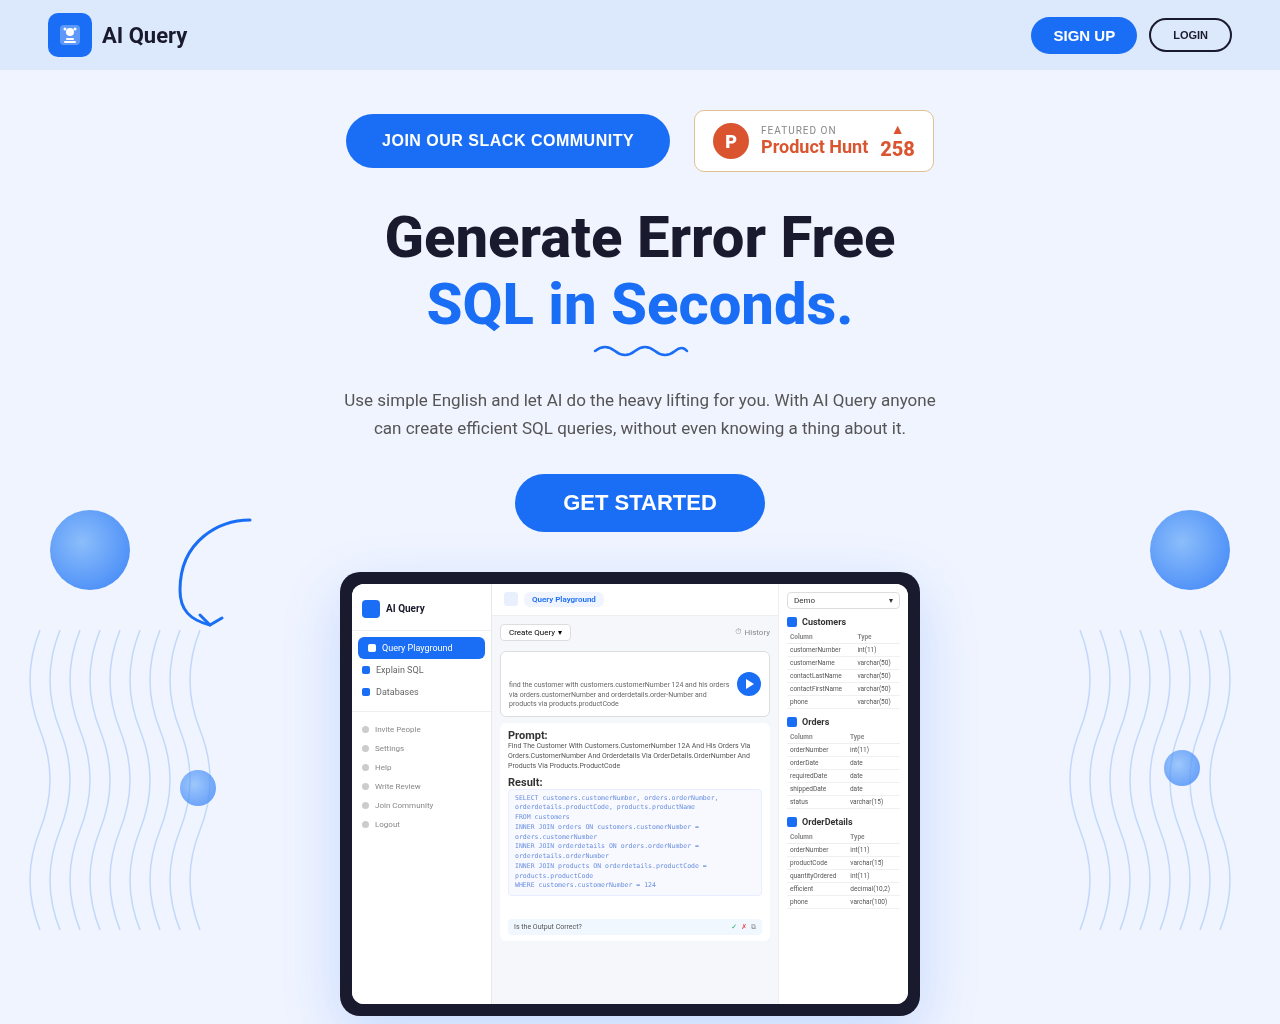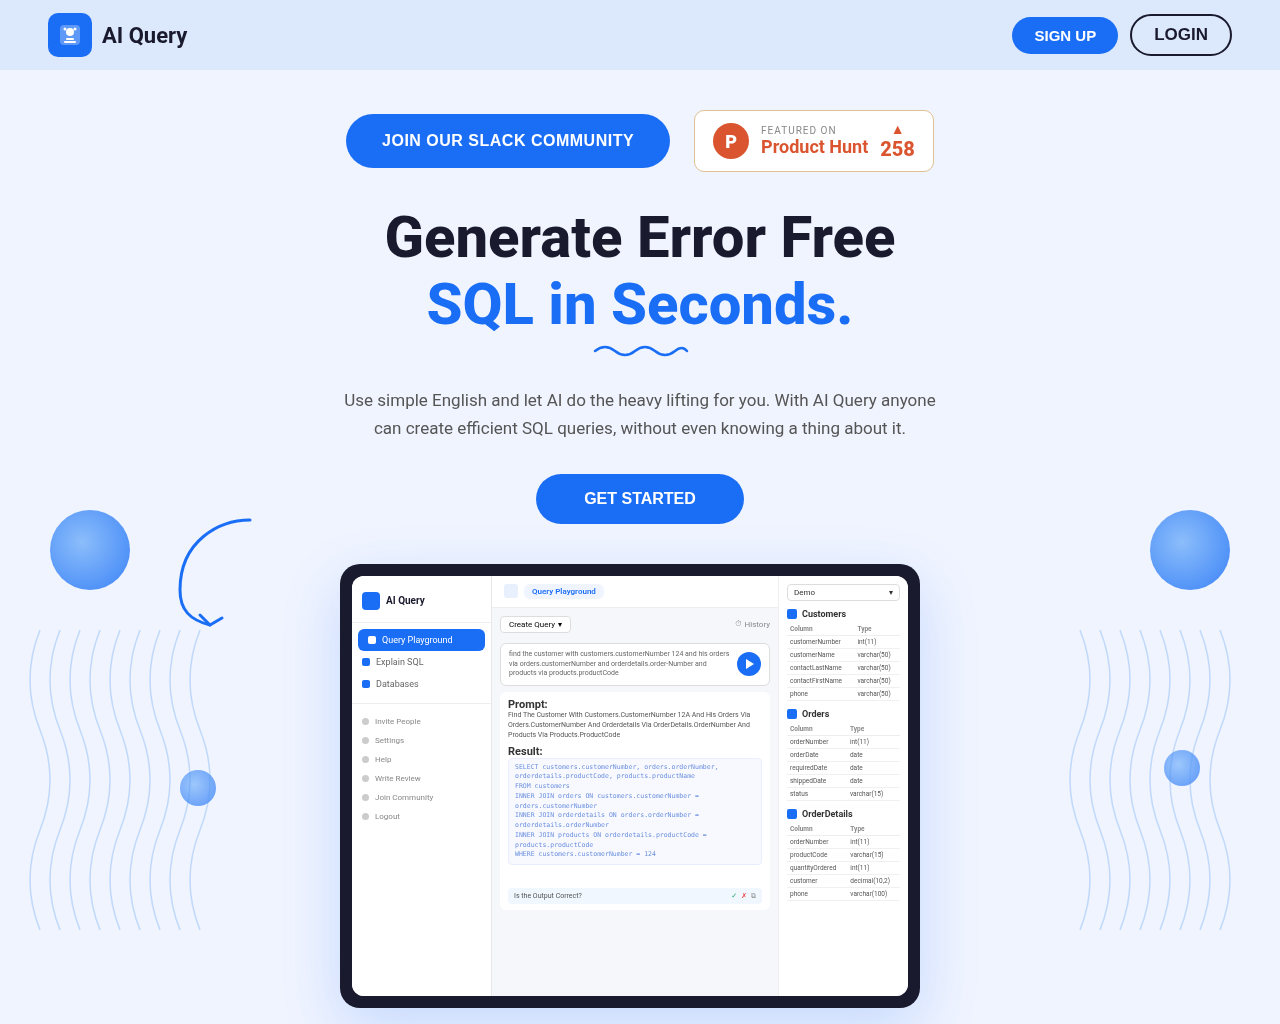--- a/index.html
+++ b/index.html
@@ -71,21 +71,21 @@
       font-weight: 600;
       cursor: pointer;
       text-align: right;
     }
     .btn-login {
       background: transparent;
       color: #1a1a2e;
       border: 2px solid #1a1a2e;
       padding: 9px 22px;
       border-radius: 24px;
-      font-size: 17px;
+      font-size: 11px;
       font-weight: 600;
       cursor: pointer;
     }
 
     
     .hero {
       display: flex;
       flex-direction: column;
       align-items: center;
       padding: 40px 20px 0;
@@ -180,21 +180,21 @@
       line-height: 1.6;
       margin-bottom: 32px;
     }
 
     .btn-get-started {
       background: #1a6ef5;
       color: white;
       border: none;
       padding: 16px 48px;
       border-radius: 32px;
-      font-size: 16px;
+      font-size: 22px;
       font-weight: 700;
       cursor: pointer;
       margin-bottom: 40px;
     }
 
     
     .circle-left {
       position: absolute;
       left: 50px;
       top: 440px;
@@ -428,20 +428,21 @@
       display: flex;
       align-items: center;
       justify-content: space-between;
       gap: 6px;
     }
     .app-query-text {
       flex: 1;
       font-size: 7px;
       color: #666;
       line-height: 1.4;
+      margin-top: 23px;
     }
     .app-run-btn {
       width: 24px;
       height: 24px;
       background: #1a6ef5;
       border-radius: 50%;
       display: flex;
       align-items: center;
       justify-content: center;
       flex-shrink: 0;
@@ -858,21 +859,21 @@
                 </tr>
               <tr>
                   <td>productCode</td>
                   <td>varchar(15)</td>
                 </tr>
               <tr>
                   <td>quantityOrdered</td>
                   <td>int(11)</td>
                 </tr>
               <tr>
-                  <td>customer</td>
+                  <td>efficient</td>
                   <td>decimal(10,2)</td>
                 </tr>
               <tr>
                   <td>phone</td>
                   <td>varchar(100)</td>
                 </tr>
             </tbody>
           </table>
         </div>
       </div>

